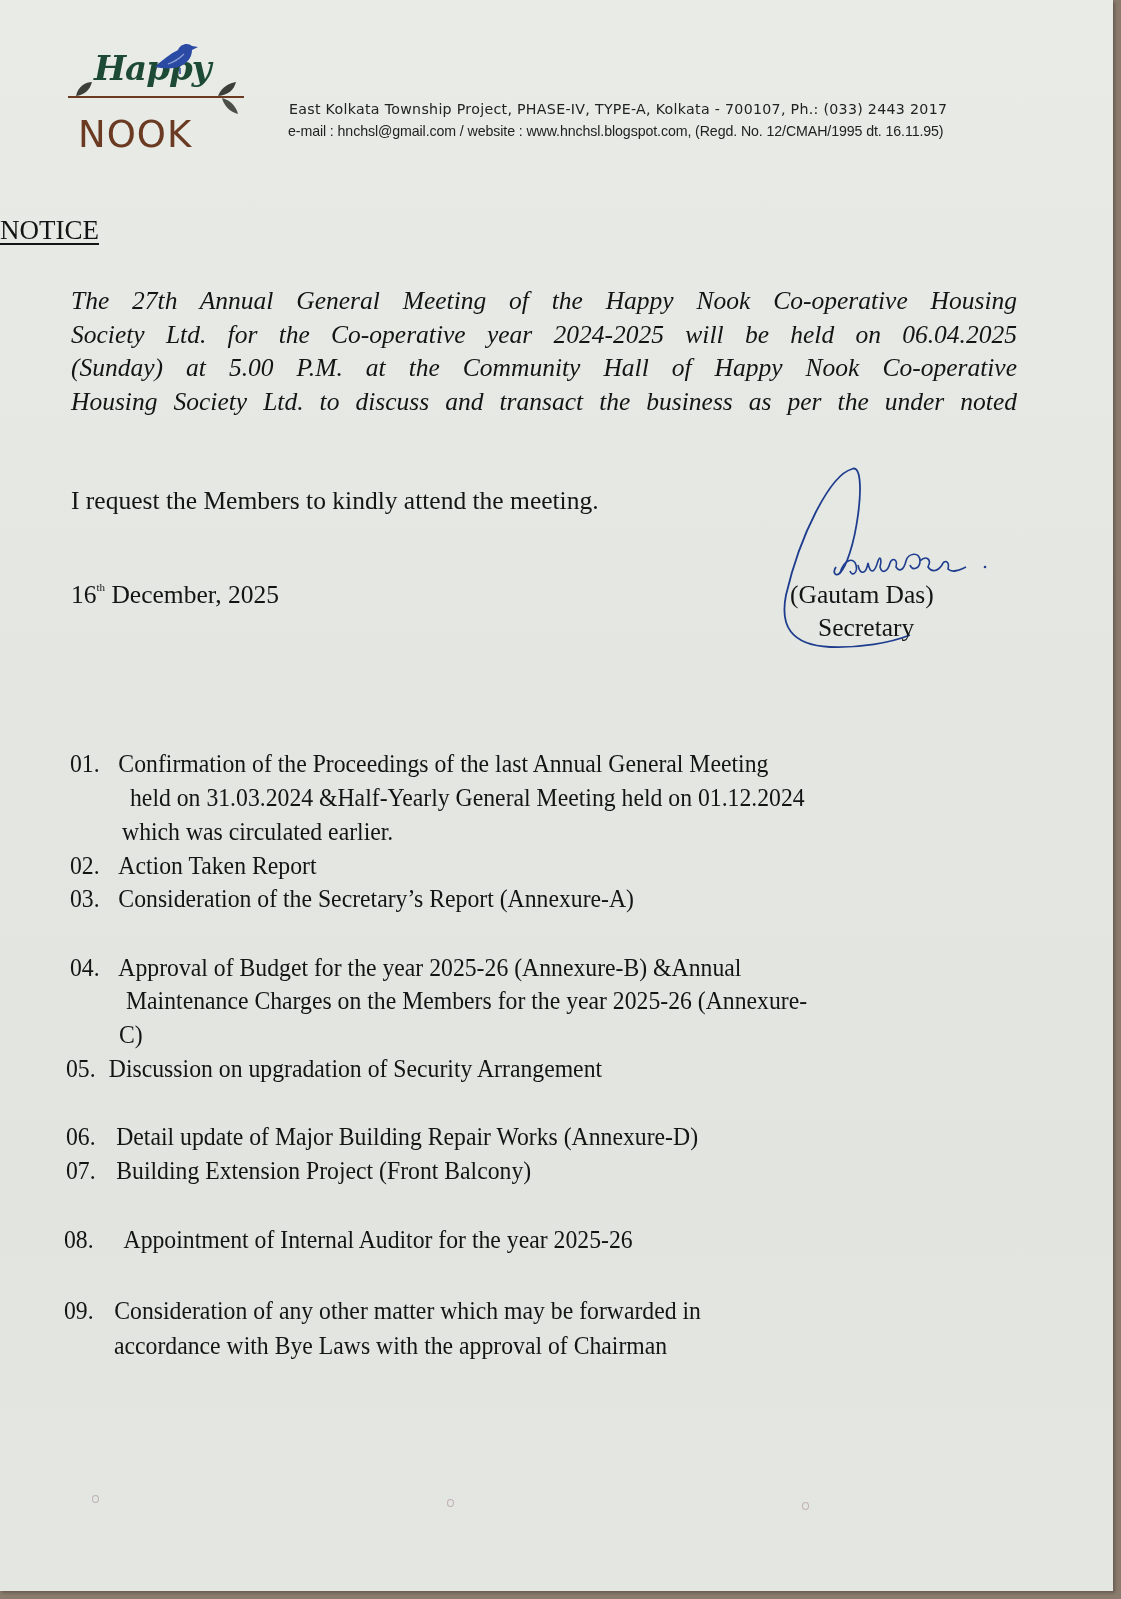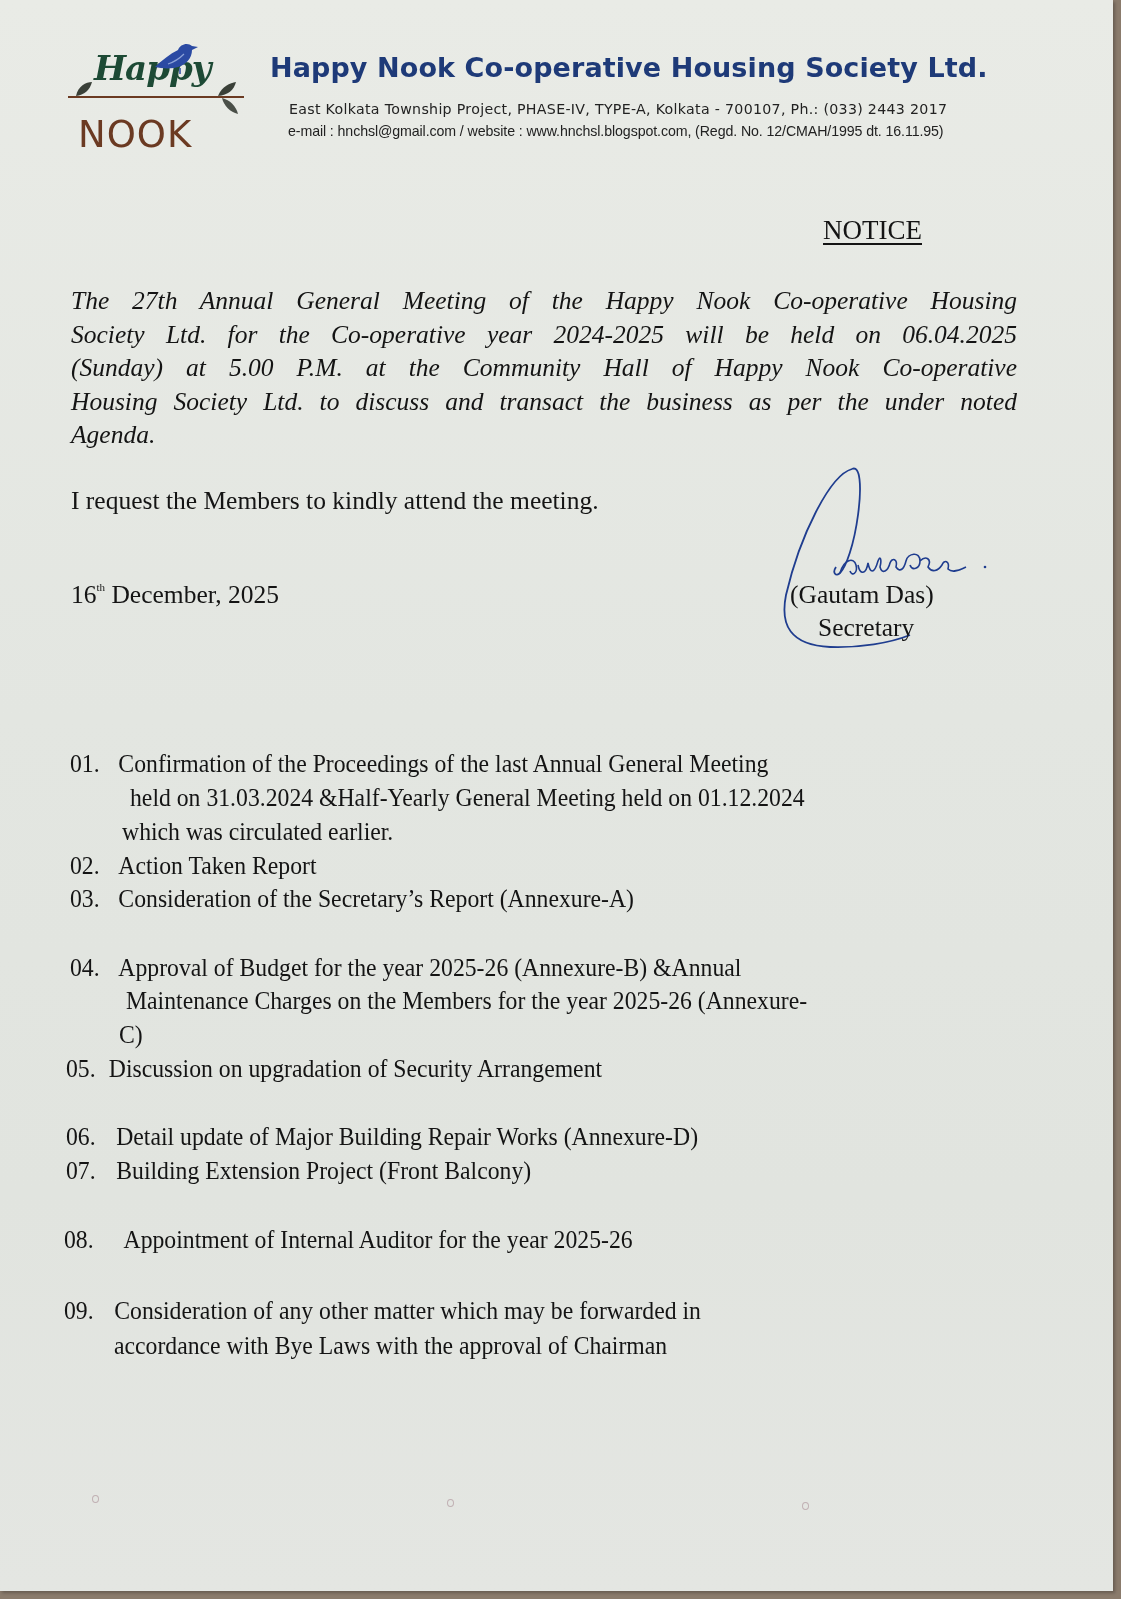--- a/index.html
+++ b/index.html
@@ -42,21 +42,21 @@
       font-family: "DejaVu Sans", sans-serif; font-size: 14.2px; color: #222;
       white-space: nowrap; letter-spacing: 0.3px; margin-left: 19px;
     }
     .org-contact {
       position: absolute; left: 288px; top: 123px;
       font-family: "Liberation Sans", sans-serif; font-size: 14.2px; color: #222;
       white-space: nowrap; letter-spacing: -0.1px;
     }
 
     .heading {
-      position: absolute; left: 0; width: 922px; text-align: right;
+      position: absolute; left: 0; width: 922px; text-align: left;
       font-size: 27px; text-decoration: underline; text-underline-offset: 4px;
       text-decoration-thickness: 1.5px;
     }
     .para {
       position: absolute; left: 71px; width: 946px;
       font-size: 25.5px; line-height: 33.5px; text-align: justify; font-style: italic;
     }
     .para .line { display: block; text-align: justify; text-align-last: justify; white-space: nowrap; }
     .para .line.last { text-align-last: left; }
 
@@ -89,32 +89,30 @@
     </svg>
     <span class="logo-happy">Happy</span>
     <svg class="logo-bird" width="190" height="100">
       <path d="M93 27 C 100 20, 108 14, 116 10 C 118 4, 126 2, 130 6 L 136 7 L 130 10 C 130 18, 124 26, 112 28 C 104 29, 98 28, 93 27 Z" fill="#2b4aa3"></path>
       <path d="M106 24 C 112 22, 118 18, 122 14" stroke="#8ea3d8" stroke-width="1.2" fill="none"></path>
       <line x1="118" y1="28" x2="118" y2="34" stroke="#2b4aa3" stroke-width="1.5"></line>
     </svg>
     <span class="logo-nook">NOOK</span>
   </div>
 
-  <div class="org-name">Happy Nook Co-operative Housing Society Ltd.</div>
   <div class="org-addr">East Kolkata Township Project, PHASE-IV, TYPE-A, Kolkata - 700107, Ph.: (033) 2443 2017</div>
   <div class="org-contact">e-mail : hnchsl@gmail.com / website : www.hnchsl.blogspot.com, (Regd. No. 12/CMAH/1995 dt. 16.11.95)</div>
 
   <div class="heading serif" style="top:215px;">NOTICE</div>
 
   <div class="para serif" style="top:284px;">
     <span class="line">The 27th Annual General Meeting of the Happy Nook Co-operative Housing</span>
     <span class="line">Society Ltd. for the Co-operative year 2024-2025 will be held on 06.04.2025</span>
     <span class="line">(Sunday) at 5.00 P.M. at the Community Hall of Happy Nook Co-operative</span>
     <span class="line">Housing Society Ltd. to discuss and transact the business as per the under noted</span>
-    <span class="line last">Agenda.</span>
   </div>
 
   <div class="request serif">I request the Members to kindly attend the meeting.</div>
 
   <div class="date serif"><span>16</span><sup>th</sup><span> December, 2025</span></div>
 
   <svg class="signature" width="230" height="200">
     <path d="M 82 14 C 60 20, 30 80, 16 140 C 10 170, 20 190, 60 192 C 90 193, 120 188, 140 180" stroke="#1f3d8f" stroke-width="1.8" fill="none"></path>
     <path d="M 82 14 C 90 10, 92 30, 88 60 C 84 90, 76 112, 70 118 C 66 122, 62 118, 66 112" stroke="#1f3d8f" stroke-width="1.8" fill="none"></path>
     <path d="M 70 118 C 74 104, 84 102, 86 110 C 88 118, 82 122, 80 116 M 88 110 C 90 120, 96 120, 98 108 C 100 118, 104 120, 108 106 C 110 100, 112 104, 110 112 C 112 120, 118 116, 120 108 C 122 102, 128 104, 126 112 C 130 118, 134 114, 136 106 C 138 98, 150 96, 150 106 C 150 114, 142 116, 140 110 M 150 106 C 156 100, 162 104, 158 112 C 162 118, 168 116, 172 110 C 174 104, 180 106, 178 114 C 182 118, 188 116, 196 112" stroke="#1f3d8f" stroke-width="1.6" fill="none"></path>

